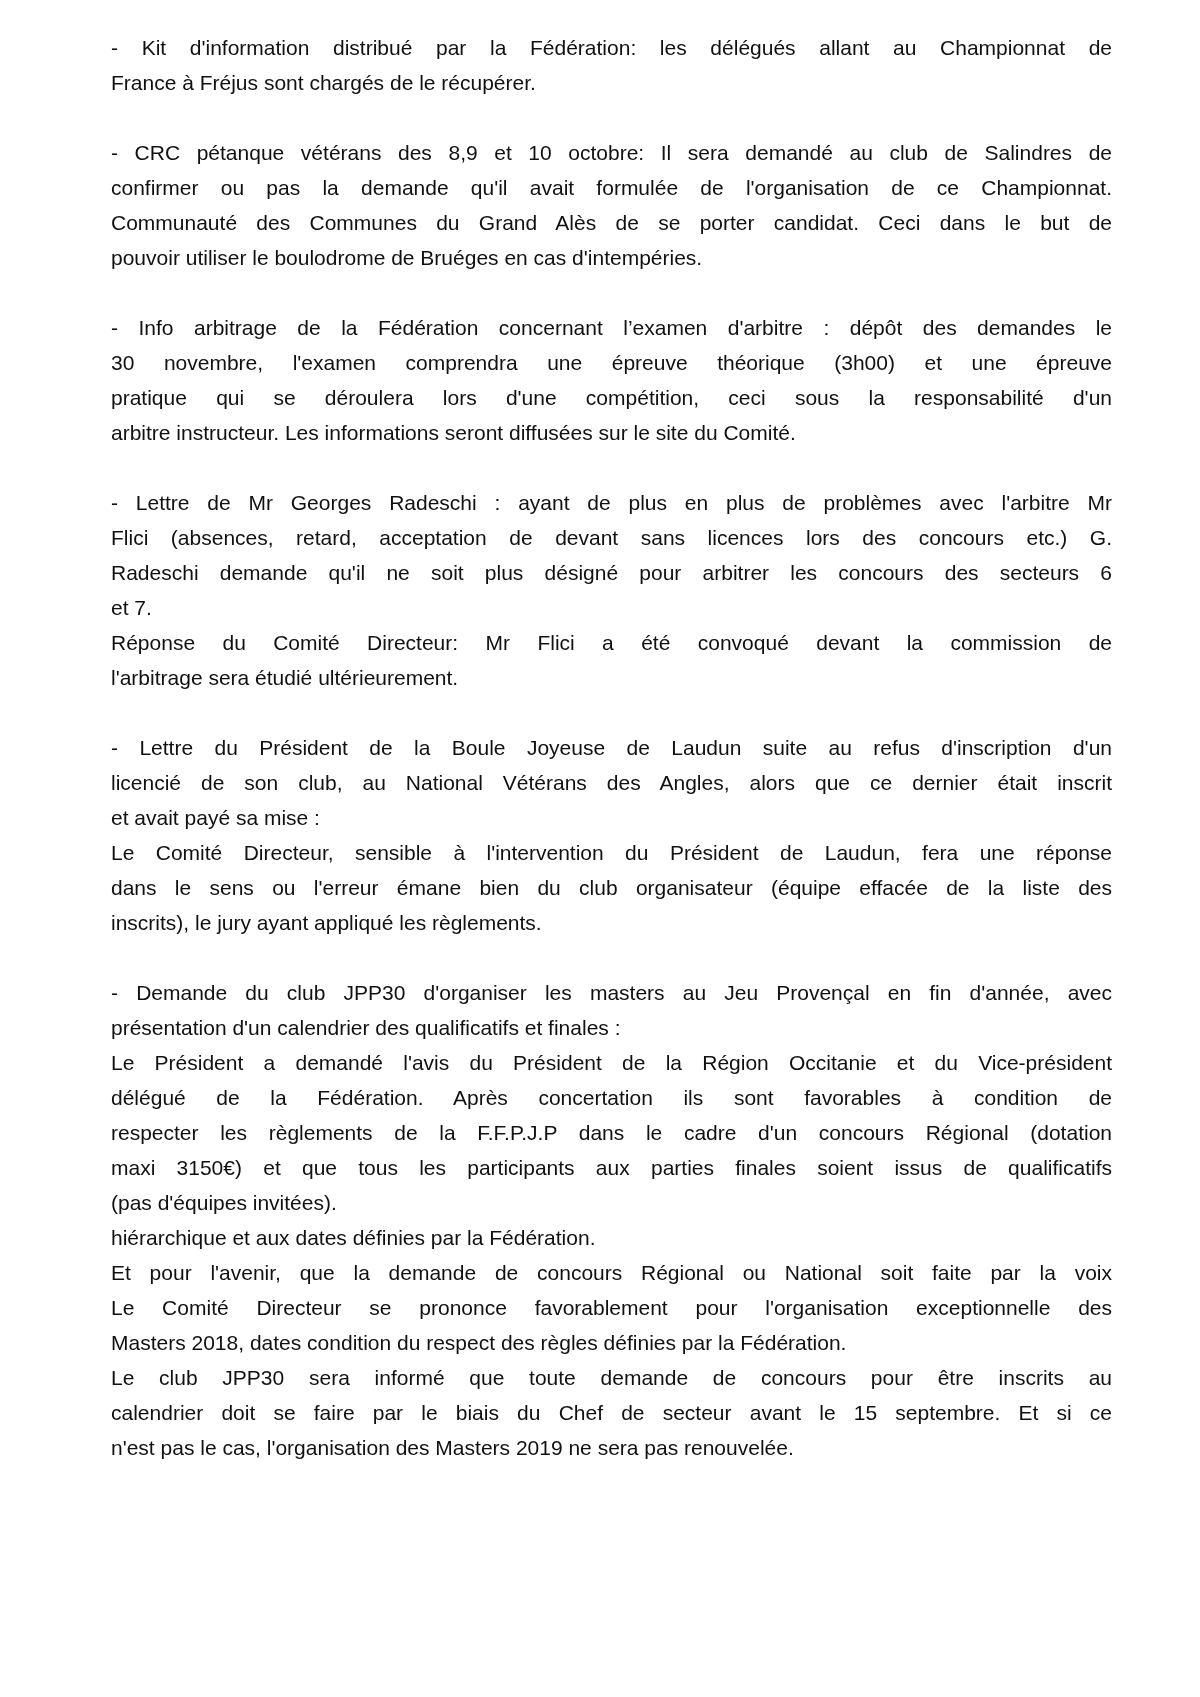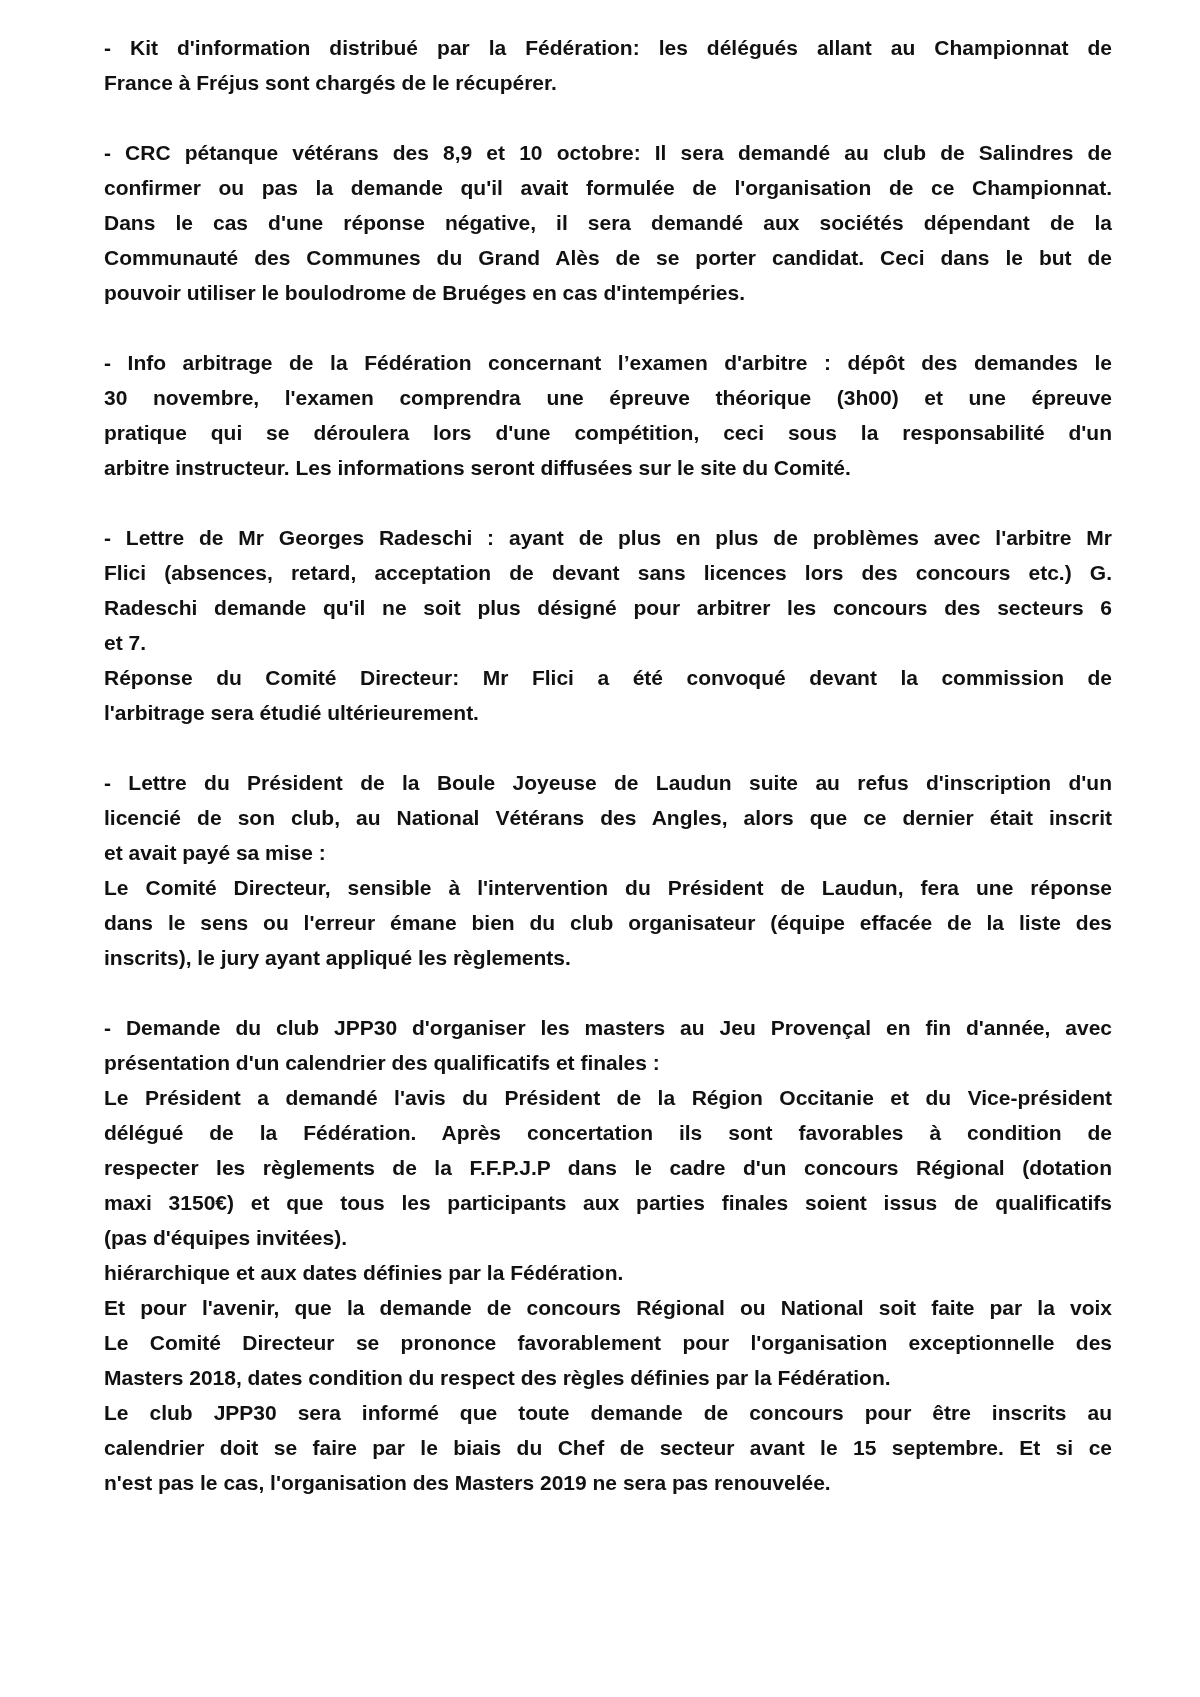--- a/index.html
+++ b/index.html
@@ -1,34 +1,33 @@
 <!DOCTYPE html>
 <html><head>
 <meta charset="utf-8">
 <style>
   html, body { margin: 0; padding: 0; background: #ffffff; }
   body { width: 1200px; height: 1697px; position: relative; overflow: hidden; }
   .page { position: absolute; left: 96px; top: 30px; width: 1016px; color: #111; font-family: "Liberation Sans", sans-serif; font-size: 21px; }
-  .para { margin: 0 0 35px 8px; font-weight: bold; }
+  .para { margin: 0 0 35px 15px; }
   .line { display: block; height: 35px; line-height: 35px; white-space: nowrap; }
   .j { text-align: justify; text-align-last: justify; white-space: normal; }
 </style>
 </head>
 <body>
 
 <div class="page">
   <div class="para">
     <span class="line j">- Kit d'information distribué par la Fédération: les délégués allant au Championnat de</span>
     <span class="line">France à Fréjus sont chargés de le récupérer.</span>
   </div>
 
   <div class="para">
     <span class="line j">- CRC pétanque vétérans des 8,9 et 10 octobre: Il sera demandé au club de Salindres de</span>
     <span class="line j">confirmer ou pas la demande qu'il avait formulée de l'organisation de ce Championnat.</span>
-    <span class="line j">Dans le cas d'une réponse négative, il sera demandé aux sociétés dépendant de la</span>
     <span class="line j">Communauté des Communes du Grand Alès de se porter candidat. Ceci dans le but de</span>
     <span class="line">pouvoir utiliser le boulodrome de Bruéges en cas d'intempéries.</span>
   </div>
 
   <div class="para">
     <span class="line j">- Info arbitrage de la Fédération concernant l’examen d'arbitre : dépôt des demandes le</span>
     <span class="line j">30 novembre, l'examen comprendra une épreuve théorique (3h00) et une épreuve</span>
     <span class="line j">pratique qui se déroulera lors d'une compétition, ceci sous la responsabilité d'un</span>
     <span class="line">arbitre instructeur. Les informations seront diffusées sur le site du Comité.</span>
   </div>

